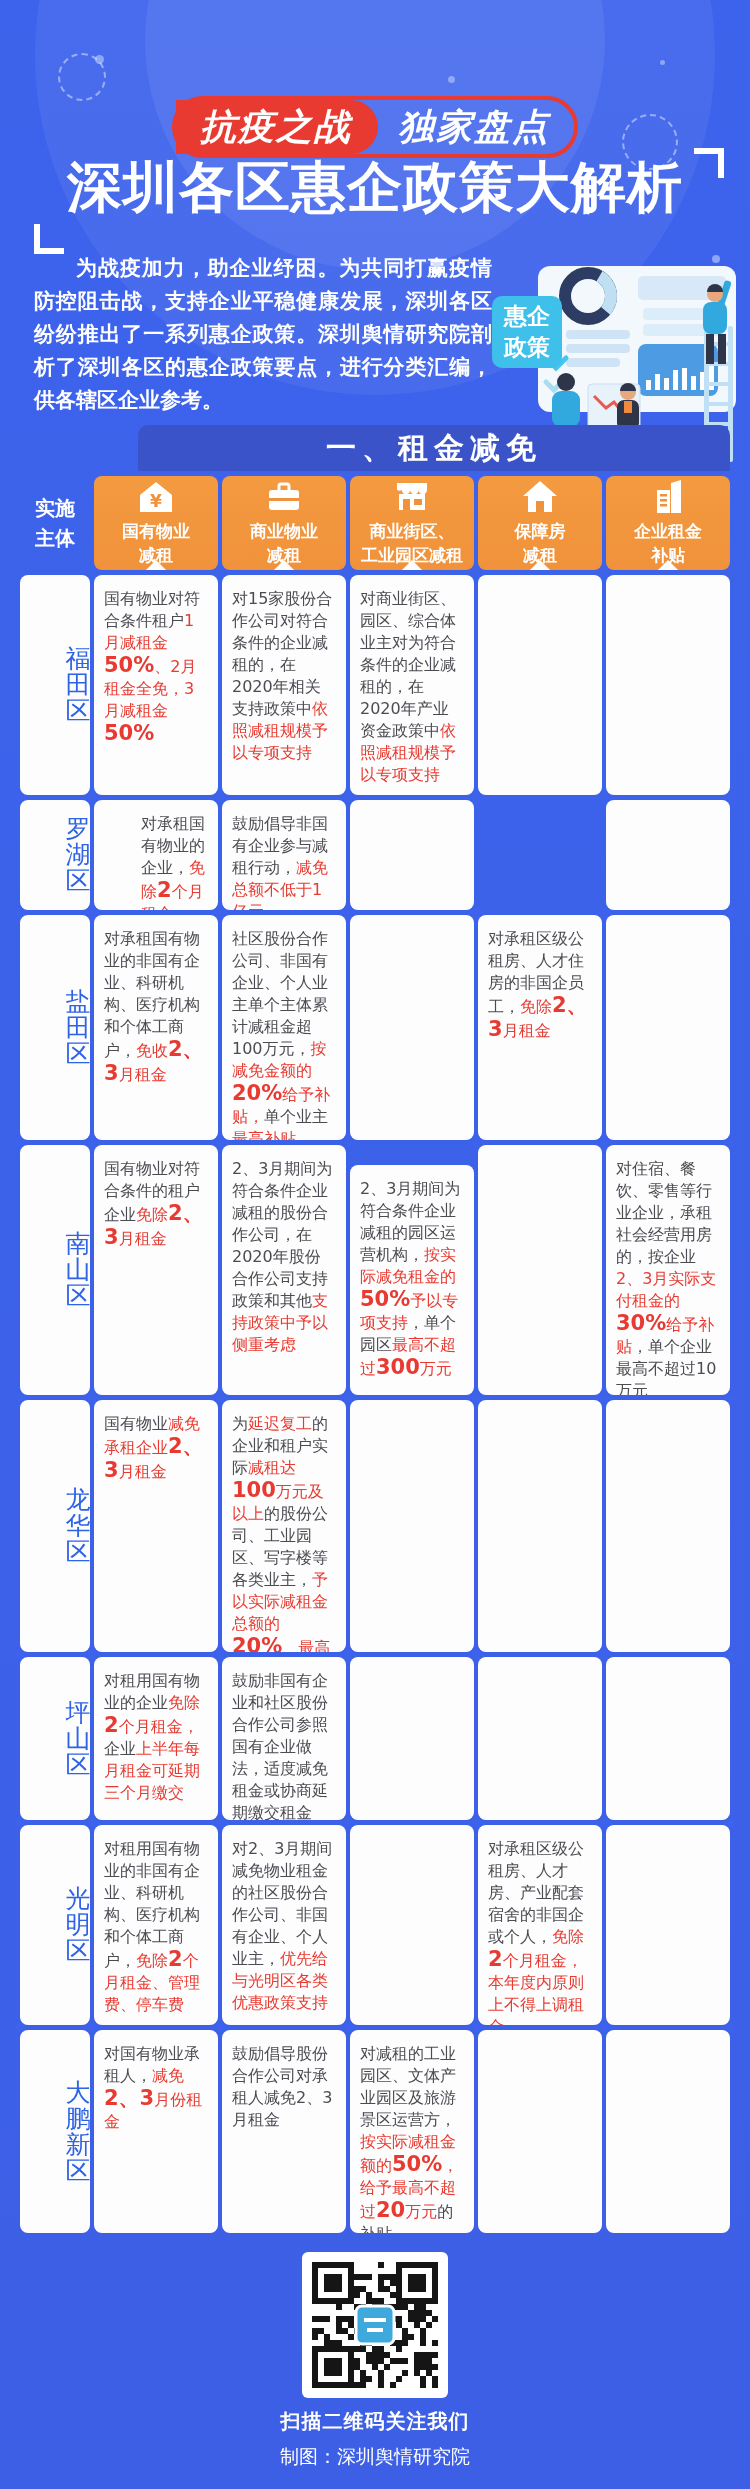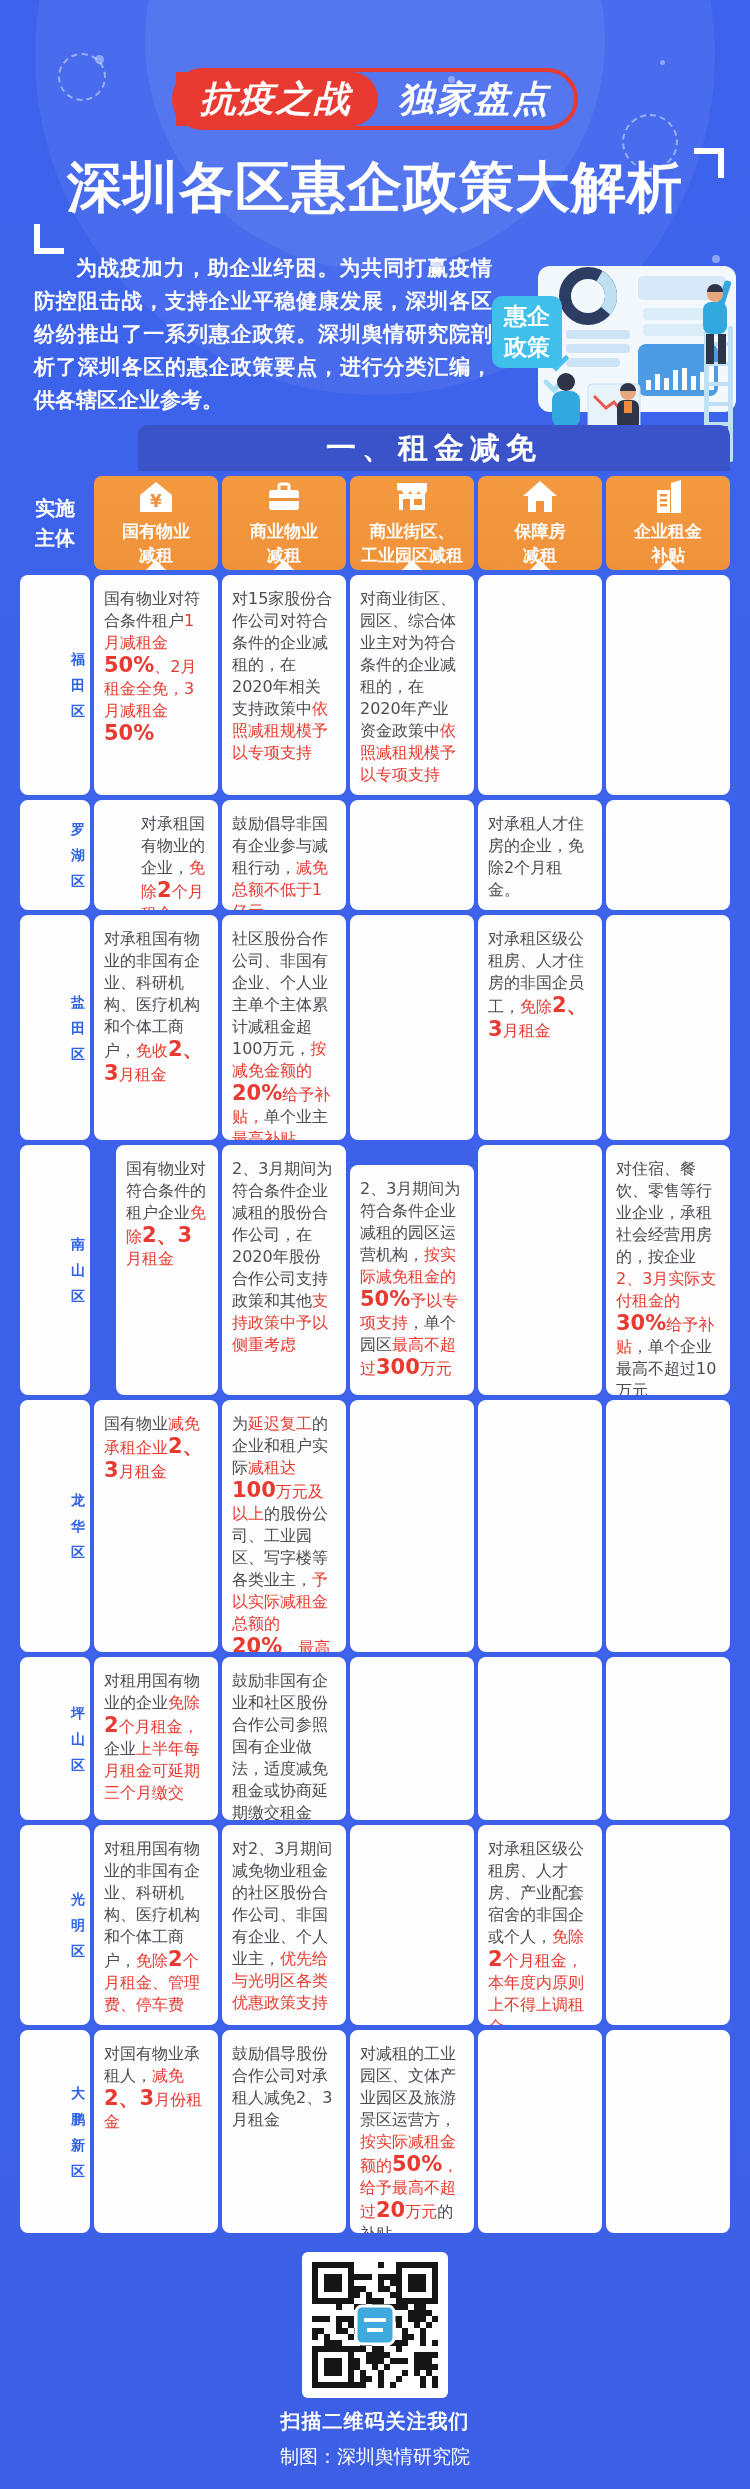--- a/index.html
+++ b/index.html
@@ -6,21 +6,21 @@
   body{font-family:"DejaVu Sans","Liberation Sans",sans-serif;}
   .page{position:relative;width:750px;height:2489px;overflow:hidden;
         background:linear-gradient(180deg,var(--background-blue,#3D63EC) 0%,#3C5FE6 100%);}
   
   .circ{position:absolute;border-radius:50%;}
   .circ1{left:35px;top:-285px;width:680px;height:680px;background:rgba(255,255,255,0.06);}
   .circ2{left:145px;top:-190px;width:460px;height:460px;background:rgba(255,255,255,0.07);}
   .dot{position:absolute;border-radius:50%;background:#9FB8FB;opacity:.8;}
   .dashed-circ{position:absolute;border:2px dashed rgba(255,255,255,0.45);border-radius:50%;}
   
-  .badge{position:absolute;top:68px;left:50%;transform:translateX(-50%);
+  .badge{position:absolute;top:96px;left:50%;transform:translateX(-50%);
          display:flex;align-items:stretch;height:62px;box-sizing:border-box;
          border:4px solid var(--accent-red,#E6352B);border-radius:36px;white-space:nowrap;}
   .badge span{display:flex;align-items:center;color:#fff;font-weight:bold;font-style:italic;
               font-size:36px;letter-spacing:2px;}
   .badge-left{background:var(--accent-red,#E6352B);border-radius:0 30px 30px 0;padding:0 26px 0 24px;}
   .badge-right{padding:0 24px 0 20px;}
   
   .title{position:absolute;top:150px;left:0;width:750px;margin:0;text-align:center;
          color:#fff;font-size:55px;line-height:74px;font-weight:bold;letter-spacing:1px;}
   .corner{position:absolute;width:24px;height:24px;}
@@ -47,21 +47,21 @@
   .col-header{background:linear-gradient(180deg,#F49A40,var(--header-orange,#F0923B));
         border-radius:8px;display:flex;flex-direction:column;align-items:center;justify-content:center;
         position:relative;color:#fff;}
   .col-header .icon{width:36px;height:36px;margin-bottom:4px;}
   .col-header .icon svg{width:36px;height:36px;display:block;}
   .col-label{font-size:17px;line-height:24px;font-weight:bold;text-align:center;white-space:pre-line;}
   .col-header::after{content:"";position:absolute;bottom:0;left:50%;transform:translateX(-50%);
         border-left:10px solid transparent;border-right:10px solid transparent;
         border-bottom:10px solid #FDFDFE;}
   .region-cell{background:#FDFDFE;border-radius:8px;display:flex;align-items:center;justify-content:center;
-        color:var(--region-blue,#2E63E6);font-size:14px;line-height:26px;font-weight:bold;
+        color:var(--region-blue,#2E63E6);font-size:25px;line-height:26px;font-weight:normal;
         text-align:center;white-space:pre-line;padding-left:46px;}
   .data-cell{background:#FDFDFE;border-radius:8px;padding:13px 10px;box-sizing:border-box;
         font-size:16px;line-height:22px;color:#4B4B52;text-align:left;overflow:hidden;}
   .seg-n{color:#4B4B52;}
   .seg-r{color:var(--accent-red,#E83A30);}
   .seg-R{color:var(--accent-red,#E83A30);font-weight:bold;font-size:21px;}
   .diamond{position:absolute;width:9px;height:9px;background:var(--background-blue,#3D63EC);
         transform:rotate(45deg);z-index:3;}
   
   .qr-box{position:absolute;left:50%;transform:translateX(-50%);top:2252px;width:146px;height:146px;
@@ -226,30 +226,29 @@
       <div class="region-cell" style="grid-area: 3 / 1;">福田区</div>
       <div class="data-cell" style="grid-area: 3 / 2;"><span class="seg-n">国有物业对符合条件租户</span><span class="seg-r">1月减租金</span><span class="seg-R">50%</span><span class="seg-r">、2月租金全免，3月减租金</span><span class="seg-R">50%</span></div>
       <div class="data-cell" style="grid-area: 3 / 3;"><span class="seg-n">对15家股份合作公司对符合条件的企业减租的，在2020年相关支持政策中</span><span class="seg-r">依照减租规模予以专项支持</span></div>
       <div class="data-cell" style="grid-area: 3 / 4;"><span class="seg-n">对商业街区、园区、综合体业主对为符合条件的企业减租的，在2020年产业资金政策中</span><span class="seg-r">依照减租规模予以专项支持</span></div>
       <div class="data-cell" style="grid-area: 3 / 5;"></div>
       <div class="data-cell" style="grid-area: 3 / 6;"></div>
       <div class="region-cell" style="grid-area: 4 / 1;">罗湖区</div>
       <div class="data-cell" style="grid-area: 4 / 2; padding-left: 47px;"><span class="seg-n">对承租国有物业的企业，</span><span class="seg-r">免除</span><span class="seg-R">2</span><span class="seg-r">个月租金</span></div>
       <div class="data-cell" style="grid-area: 4 / 3;"><span class="seg-n">鼓励倡导非国有企业参与减租行动，</span><span class="seg-r">减免总额不低于1亿元</span></div>
       <div class="data-cell" style="grid-area: 4 / 4;"></div>
-      <div class="data-cell" style="grid-area: 4 / 5;"><span class="seg-n">对承租人才住房的企业，免除2个月租金。</span></div>
       <div class="data-cell" style="grid-area: 4 / 6;"></div>
       <div class="region-cell" style="grid-area: 5 / 1;">盐田区</div>
       <div class="data-cell" style="grid-area: 5 / 2;"><span class="seg-n">对承租国有物业的非国有企业、科研机构、医疗机构和个体工商户，</span><span class="seg-r">免收</span><span class="seg-R">2、3</span><span class="seg-r">月租金</span></div>
       <div class="data-cell" style="grid-area: 5 / 3;"><span class="seg-n">社区股份合作公司、非国有企业、个人业主单个主体累计减租金超100万元，</span><span class="seg-r">按减免金额的</span><span class="seg-R">20%</span><span class="seg-r">给予补贴，</span><span class="seg-n">单个业主</span><span class="seg-r">最高补贴</span></div>
       <div class="data-cell" style="grid-area: 5 / 4;"></div>
       <div class="data-cell" style="grid-area: 5 / 5;"><span class="seg-n">对承租区级公租房、人才住房的非国企员工，</span><span class="seg-r">免除</span><span class="seg-R">2、3</span><span class="seg-r">月租金</span></div>
       <div class="data-cell" style="grid-area: 5 / 6;"></div>
       <div class="region-cell" style="grid-area: 6 / 1;">南山区</div>
-      <div class="data-cell" style="grid-area: 6 / 2; margin-left: 22px;"><span class="seg-n">国有物业对符合条件的租户企业</span><span class="seg-r">免除</span><span class="seg-R">2、3</span><span class="seg-r">月租金</span></div>
+      <div class="data-cell" style="grid-area: 6 / 2;"><span class="seg-n">国有物业对符合条件的租户企业</span><span class="seg-r">免除</span><span class="seg-R">2、3</span><span class="seg-r">月租金</span></div>
       <div class="data-cell" style="grid-area: 6 / 3;"><span class="seg-n">2、3月期间为符合条件企业减租的股份合作公司，在2020年股份合作公司支持政策和其他</span><span class="seg-r">支持政策中予以侧重考虑</span></div>
       <div class="data-cell" style="grid-area: 6 / 4; margin-top: 20px;"><span class="seg-n">2、3月期间为符合条件企业减租的园区运营机构，</span><span class="seg-r">按实际减免租金的</span><span class="seg-R">50%</span><span class="seg-r">予以专项支持</span><span class="seg-n">，单个园区</span><span class="seg-r">最高不超过</span><span class="seg-R">300</span><span class="seg-r">万元</span></div>
       <div class="data-cell" style="grid-area: 6 / 5;"></div>
       <div class="data-cell" style="grid-area: 6 / 6;"><span class="seg-n">对住宿、餐饮、零售等行业企业，承租社会经营用房的，按企业</span><span class="seg-r">2、3月实际支付租金的</span><span class="seg-R">30%</span><span class="seg-r">给予补贴</span><span class="seg-n">，单个企业最高不超过10万元</span></div>
       <div class="region-cell" style="grid-area: 7 / 1;">龙华区</div>
       <div class="data-cell" style="grid-area: 7 / 2;"><span class="seg-n">国有物业</span><span class="seg-r">减免承租企业</span><span class="seg-R">2、3</span><span class="seg-r">月租金</span></div>
       <div class="data-cell" style="grid-area: 7 / 3;"><span class="seg-n">为</span><span class="seg-r">延迟复工</span><span class="seg-n">的企业和租户实际</span><span class="seg-r">减租达</span><span class="seg-R">100</span><span class="seg-r">万元及以上</span><span class="seg-n">的股份公司、工业园区、写字楼等各类业主，</span><span class="seg-r">予以实际减租金总额的</span><span class="seg-R">20%</span><span class="seg-r">、最高</span></div>
       <div class="data-cell" style="grid-area: 7 / 4;"></div>
       <div class="data-cell" style="grid-area: 7 / 5;"></div>
       <div class="data-cell" style="grid-area: 7 / 6;"></div>

